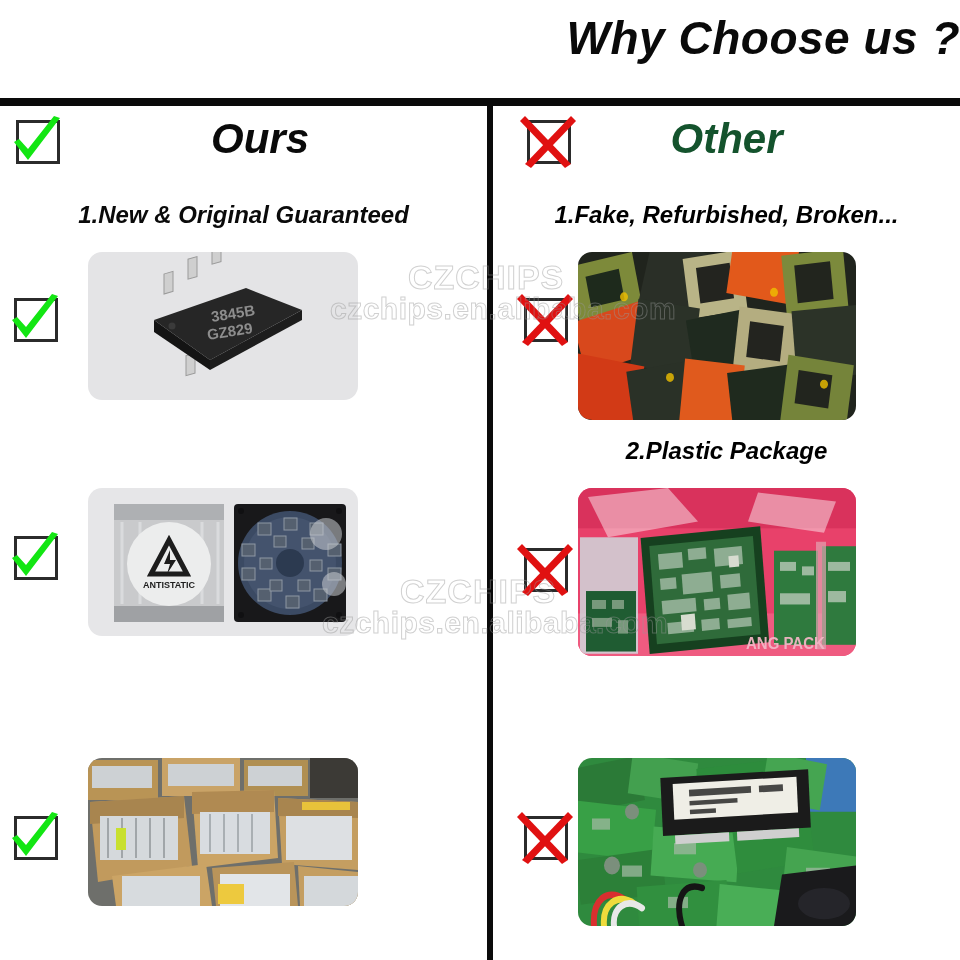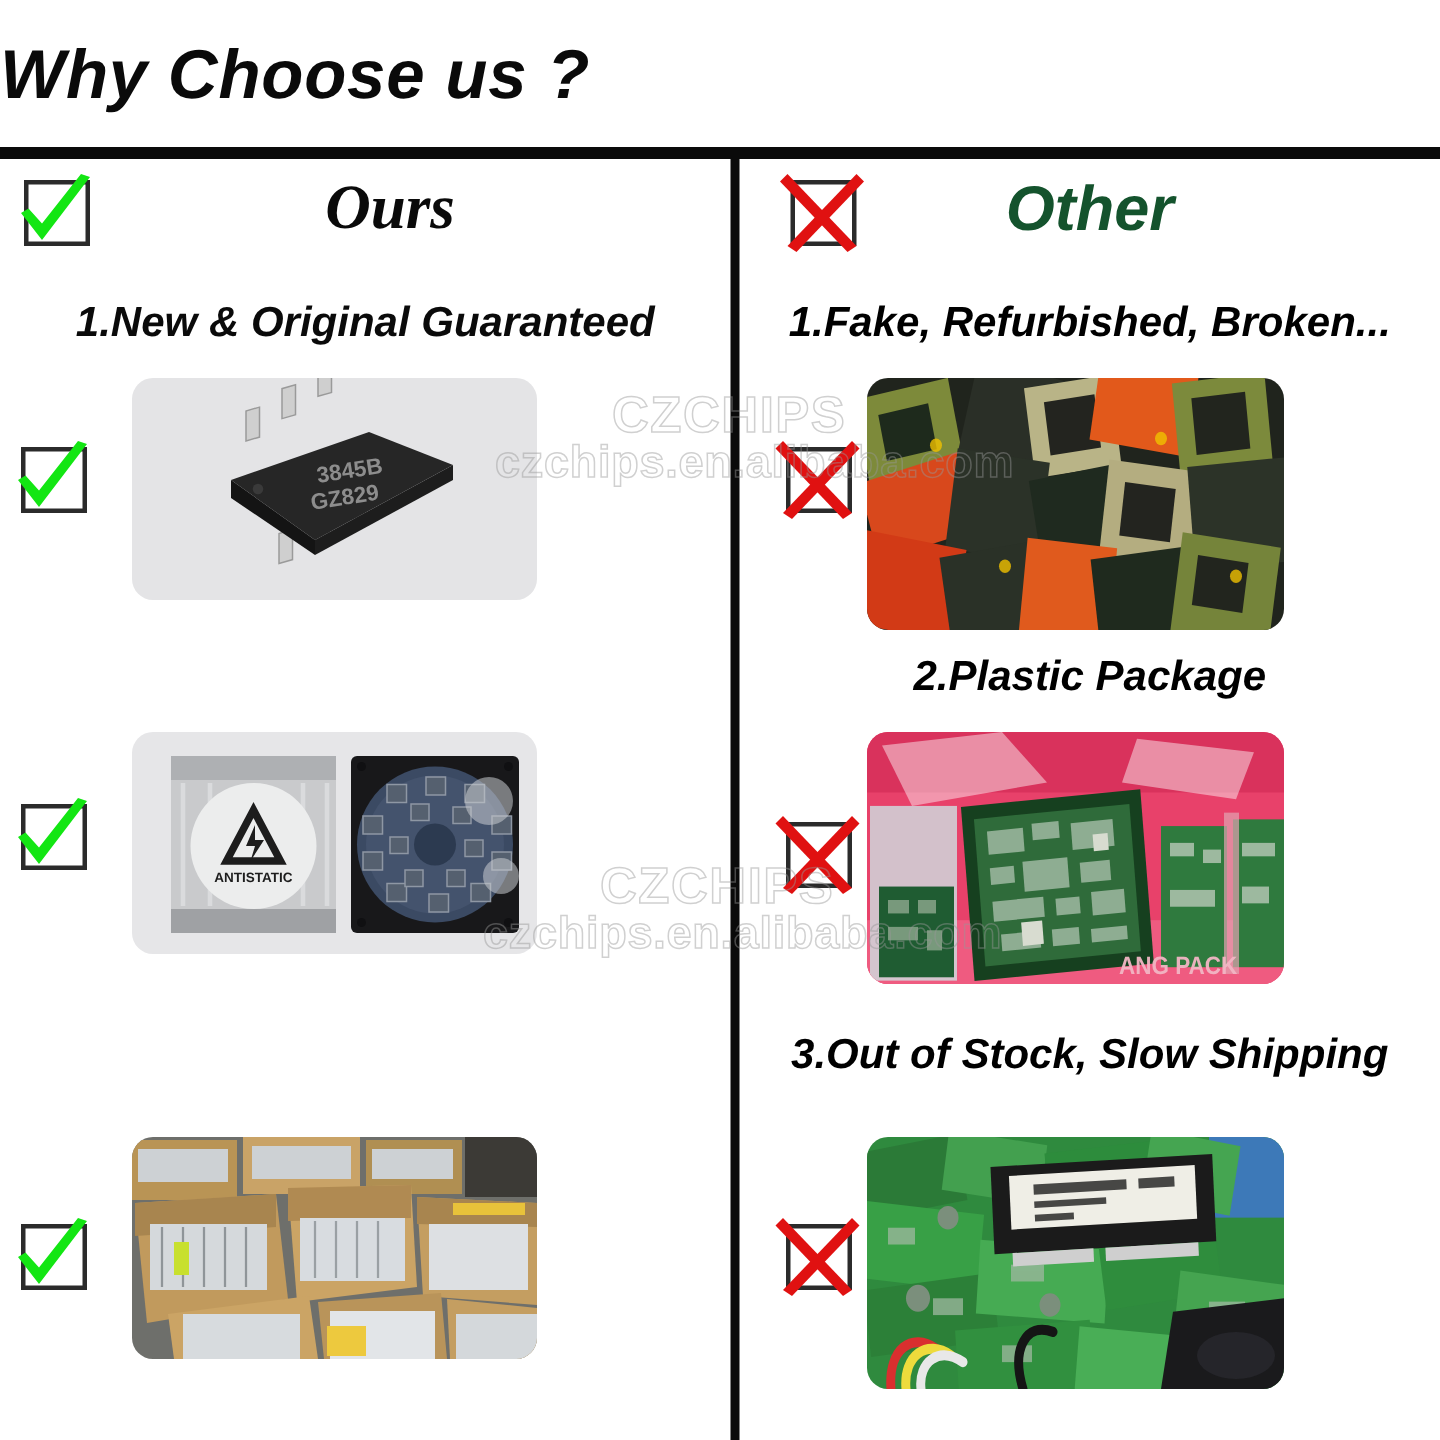--- a/index.html
+++ b/index.html
@@ -3,32 +3,32 @@
 <meta charset="utf-8">
 <title>Why Choose us</title>
 <style>
   html,body{margin:0;padding:0;background:#fff;}
   body{width:960px;height:960px;overflow:hidden;
        font-family:"Liberation Sans","DejaVu Sans",sans-serif;}
   .page{position:relative;width:960px;height:960px;background:#ffffff;overflow:hidden;}
 
   
   .title{
-    position:absolute;left:0;top:22px;width:960px;text-align:left;
+    position:absolute;left:0;top:11px;width:960px;text-align:right;
     font-size:46px;font-weight:bold;font-style:italic;color:#0a0a0a;
     letter-spacing:0.5px;
   }
 
   
   .hrule{position:absolute;left:0;top:98px;width:960px;height:8px;background:#0a0a0a;}
   .vrule{position:absolute;left:487px;top:104px;width:6px;height:856px;background:#0a0a0a;}
 
   
   .col-head{position:absolute;top:108px;height:66px;}
-  .col-head.left{left:0;width:520px;font-family:Liberation Serif, serif;}
+  .col-head.left{left:0;width:520px;}
   .col-head.right{left:493px;width:467px;}
   .col-head-text{
     position:absolute;left:0;top:0;width:100%;text-align:center;
     font-size:42px;font-weight:bold;font-style:italic;line-height:62px;
   }
   .col-head.left  .col-head-text{color:#0a0a0a;}
   .col-head.right .col-head-text{color:#14532d;}
 
   
   .mark{position:absolute;width:58px;height:58px;}
@@ -45,21 +45,21 @@
   .mark.r1-right{left:516px;top:290px;}
   .mark.r2-left{left:6px;  top:528px;}
   .mark.r2-right{left:516px;top:540px;}
   .mark.r3-left{left:6px;  top:808px;}
   .mark.r3-right{left:516px;top:808px;}
 
   
   .feat{position:absolute;}
   .feat-label{
     text-align:center;font-weight:bold;font-style:italic;
-    font-size:28px;line-height:34px;white-space:pre-line;
+    font-size:24px;line-height:34px;white-space:pre-line;
   }
   .feat.left  .feat-label{color:#0a0a0a;}
   .feat.right .feat-label{color:#000000;}
 
   
   .row1{top:198px;} .row2{top:434px;} .row3{top:686px;}
   .feat.left {left:0;width:487px;}
   .feat.right{left:493px;width:467px;}
 
   
@@ -338,23 +338,20 @@
           <rect x="202" y="94" width="30" height="10"></rect>
             <rect x="250" y="66" width="22" height="8"></rect>
           <rect x="250" y="92" width="18" height="10"></rect>
         </g>
         <rect x="238" y="48" width="10" height="96" fill="#e2a4b2" opacity="0.7"></rect>
       </g>
       <text x="168" y="144" fill="#f2b6c4" font-family="'Liberation Sans',sans-serif" font-size="15" font-weight="bold" opacity="0.95">ANG PACK</text>
     </svg>
   </div>
 
-  <div class="feat right row3">
-    <div class="feat-label">3.Out of Stock, Slow Shipping</div>
-  </div>
 
   <div class="photo left-ph ph-r3">
     <svg viewBox="0 0 270 148" preserveAspectRatio="none">
       <rect width="270" height="148" fill="#6e6f6b"></rect>
       <g>
 
         <rect x="0" y="2" width="70" height="40" fill="#b99455"></rect>
         <rect x="74" y="0" width="78" height="38" fill="#c9a367"></rect>
         <rect x="156" y="2" width="64" height="36" fill="#b08f52"></rect>
         <rect x="222" y="0" width="48" height="40" fill="#3c3a36"></rect>

